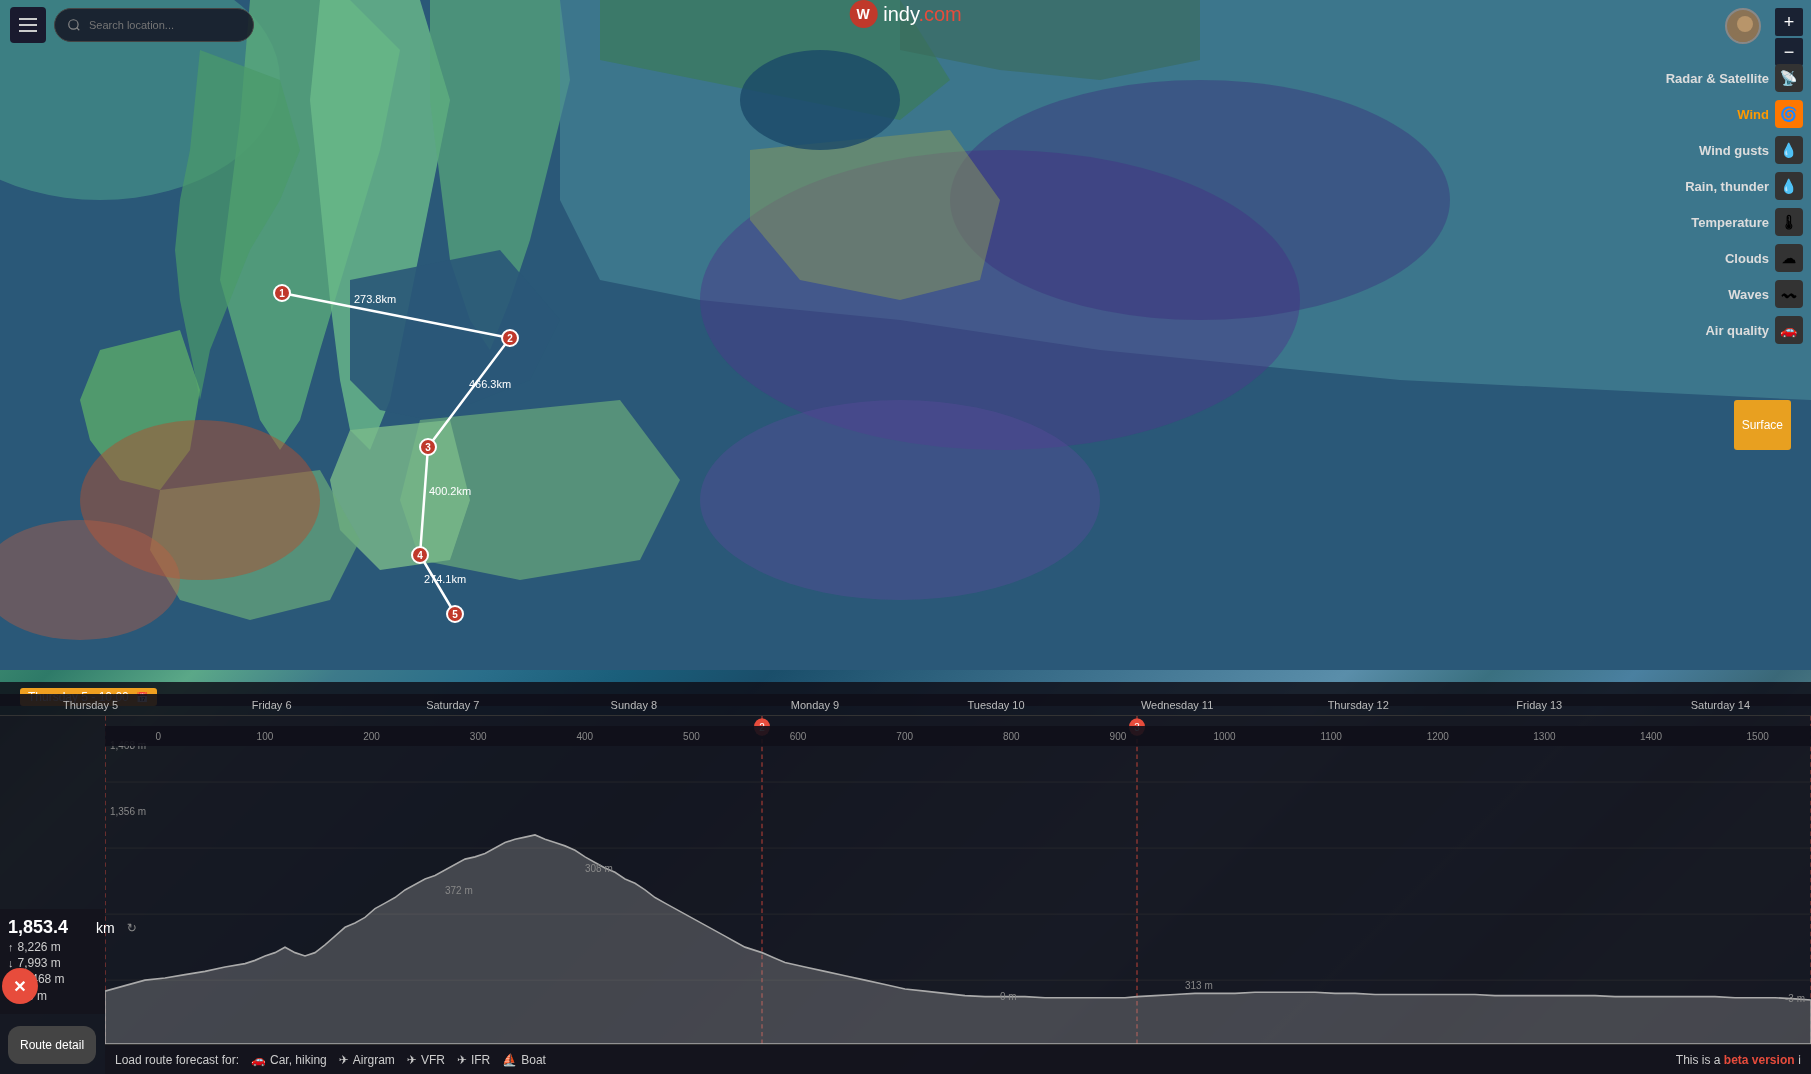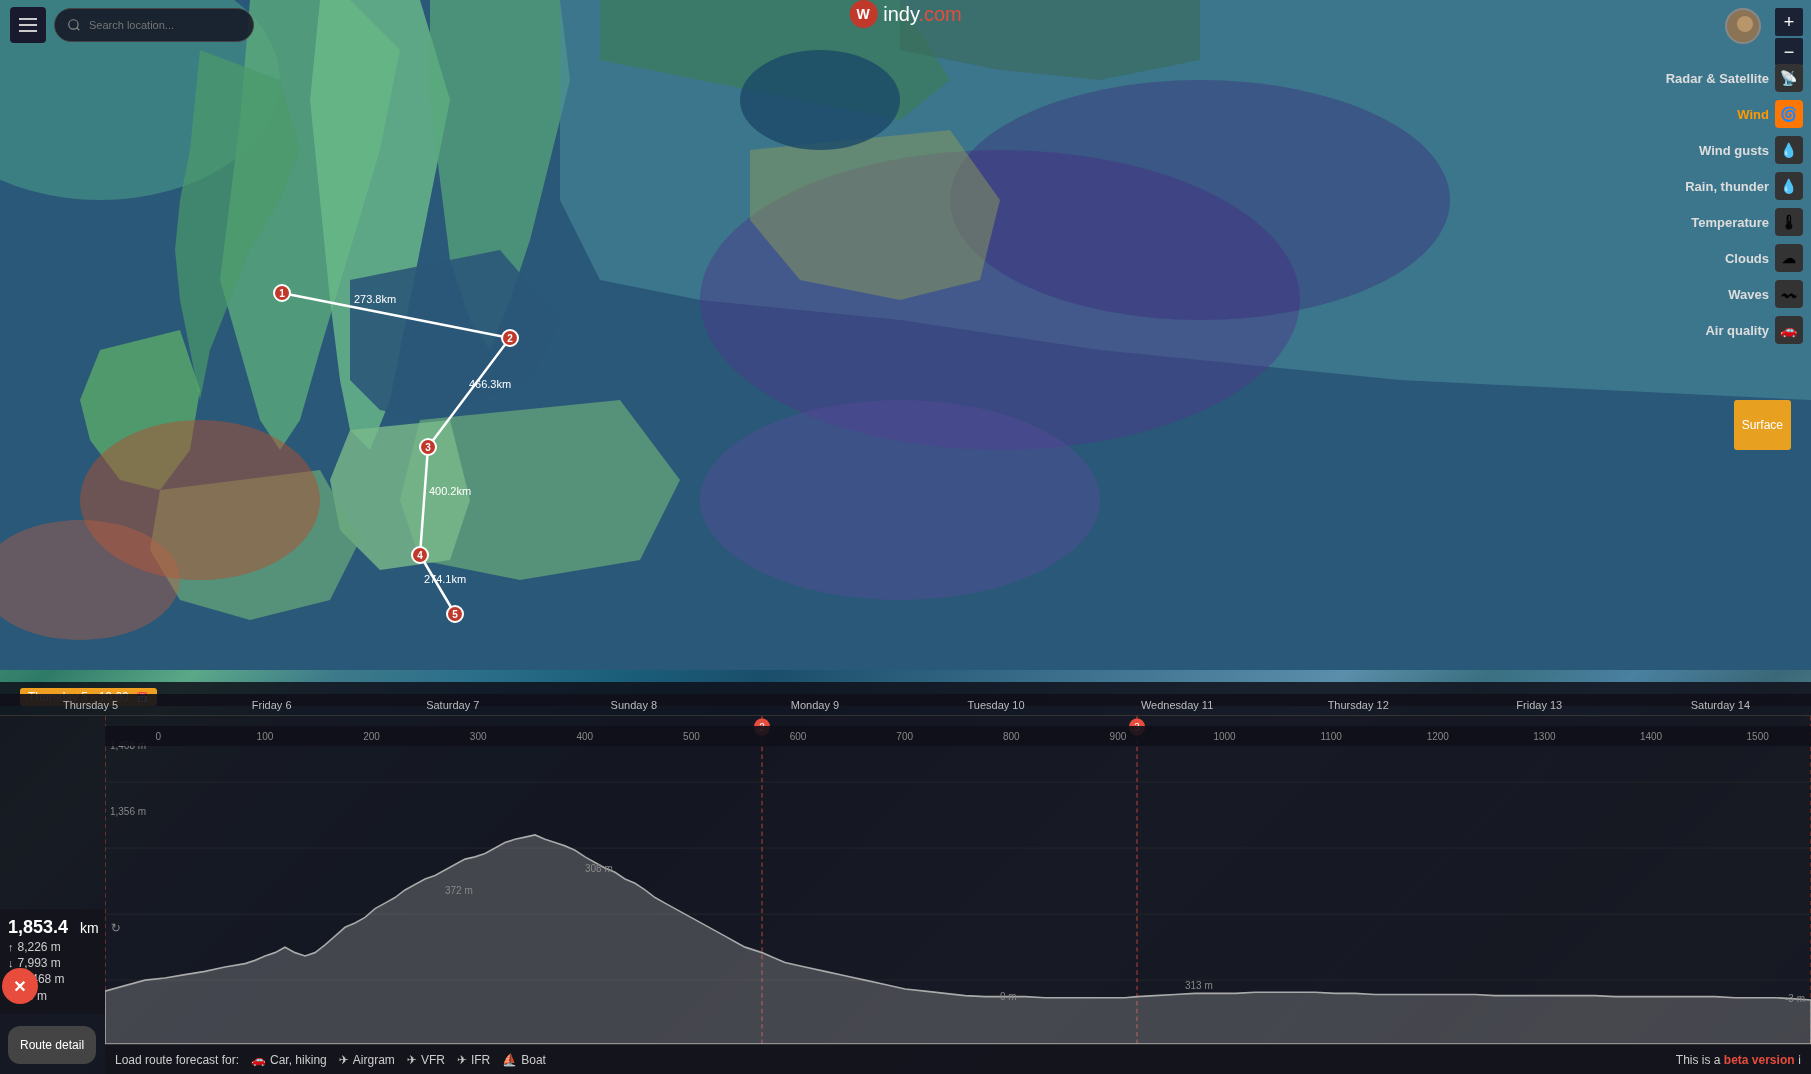--- a/index.html
+++ b/index.html
@@ -185,21 +185,21 @@
       bottom: 60px; left: 0;
       width: 105px;
       background: rgba(20,20,30,0.95);
       z-index: 60;
       padding: 8px;
     }
     #total-distance {
       display: flex; align-items: center; gap: 12px;
     }
     #distance-val { color: white; font-size: 18px; font-weight: bold; }
-    #distance-unit { color: white; font-size: 14px; }
+    #distance-unit { color: white; font-size: 14px; margin-left: 16px; }
     #refresh-icon { color: #888; font-size: 12px; cursor: pointer; }
 
     .stat-row { display: flex; align-items: center; gap: 4px; color: #ccc; font-size: 12px; margin: 2px 0; }
     .stat-icon { font-size: 11px; }
 
     #route-detail-btn {
       position: absolute;
       bottom: 10px; left: 8px;
       background: #444; color: white;
       border: none; border-radius: 12px;

